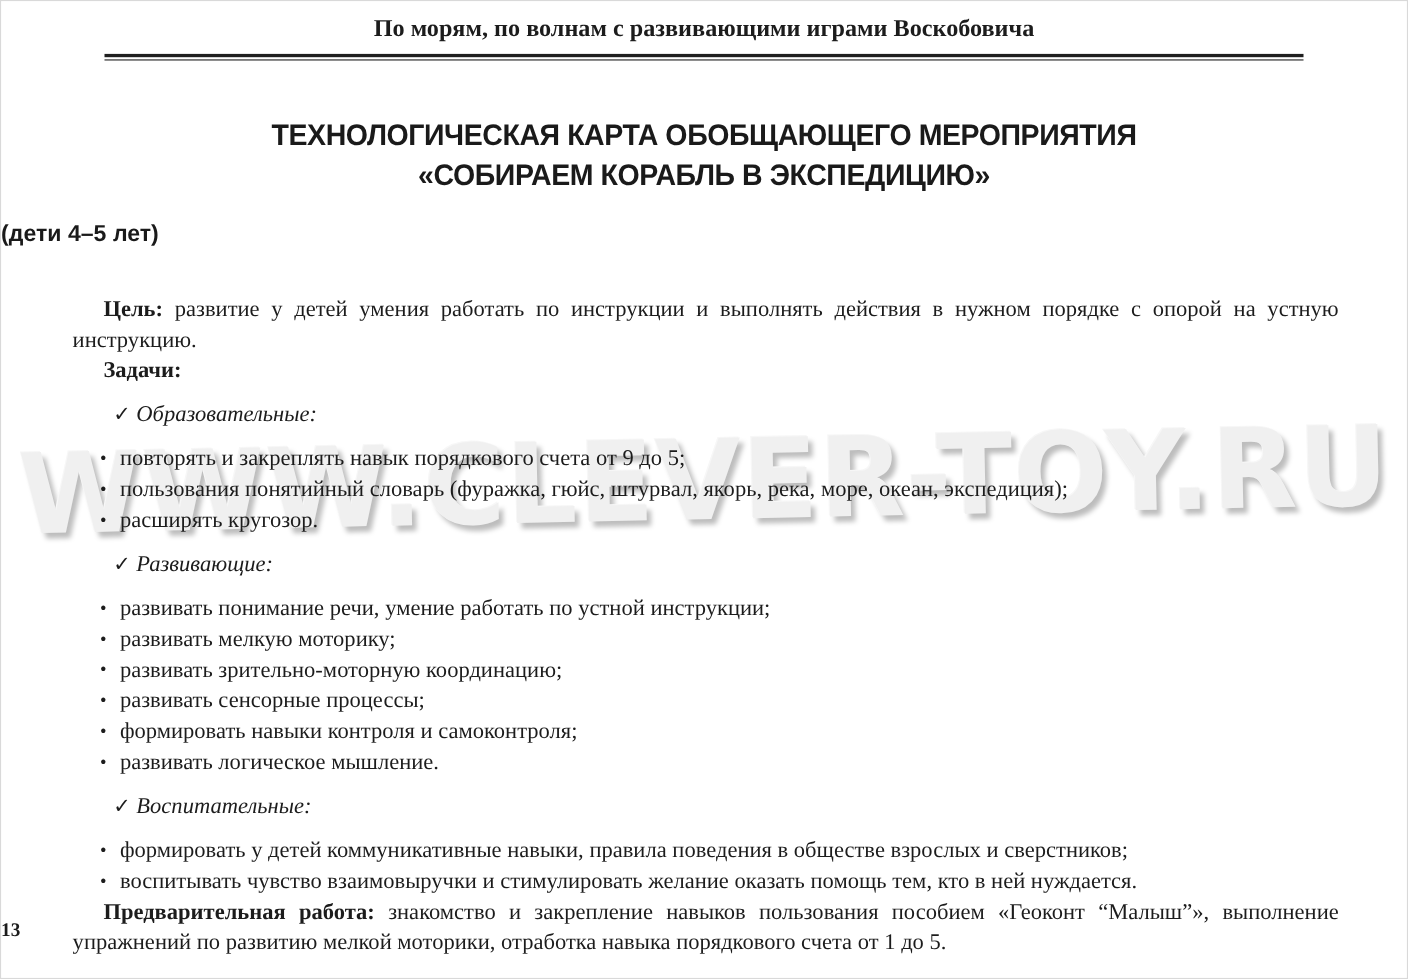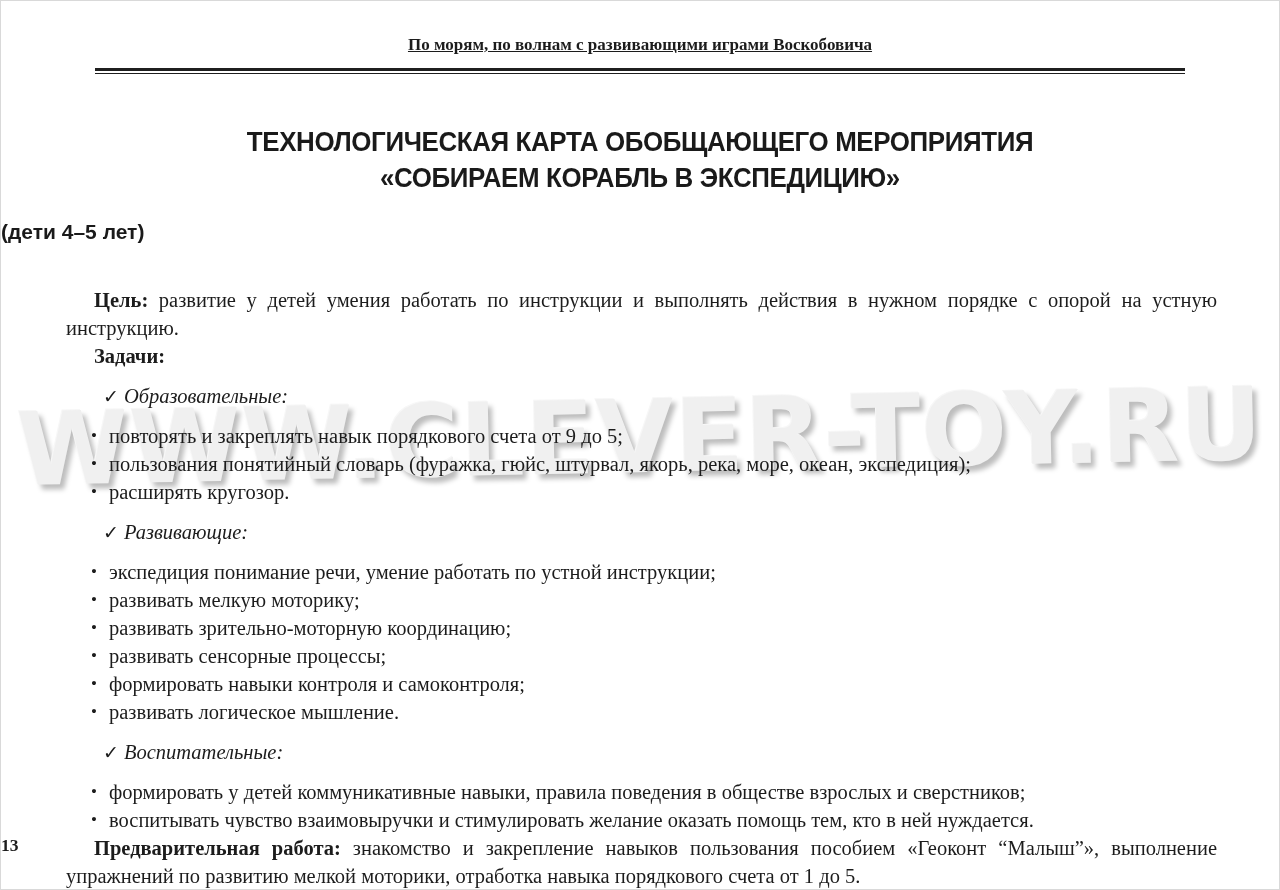--- a/index.html
+++ b/index.html
@@ -29,26 +29,25 @@
     color: #f0f0f0;
     text-shadow: -1px -1px 0 #f7f7f7, 4px 5px 5px #bdbdbd;
     transform: rotate(-1.2deg);
     white-space: nowrap;
     z-index: 0;
     user-select: none;
   }
   
   .running-header {
     position: relative; z-index: 1;
-    padding-top: 33px;
+    padding-top: 14px;
     text-align: center;
     font-weight: bold;
-    font-size: 17px;
+    font-size: 22px;
     line-height: 22px;
-    text-decoration: underline;
   }
   .header-rule {
     position: relative; z-index: 1;
     width: 1090px;
     margin: 12px auto 0;
     height: 2px;
     border-top: 3px solid #1f1f1f;
     border-bottom: 1.5px solid #1f1f1f;
     background: #fff;
   }
@@ -142,21 +141,21 @@
         <span class="li-text">пользования понятийный словарь (фуражка, гюйс, штурвал, якорь, река, море, океан, экспедиция);</span>
       </div>
     <div class="li">
         <span class="blt">•</span>
         <span class="li-text">расширять кругозор.</span>
       </div>
 
     <p class="sec-heading"><span class="check">✓</span><span>Развивающие:</span></p>
     <div class="li">
         <span class="blt">•</span>
-        <span class="li-text">экспедиция понимание речи, умение работать по устной инструкции;</span>
+        <span class="li-text">развивать понимание речи, умение работать по устной инструкции;</span>
       </div>
     <div class="li">
         <span class="blt">•</span>
         <span class="li-text">развивать мелкую моторику;</span>
       </div>
     <div class="li">
         <span class="blt">•</span>
         <span class="li-text">развивать зрительно-моторную координацию;</span>
       </div>
     <div class="li">

